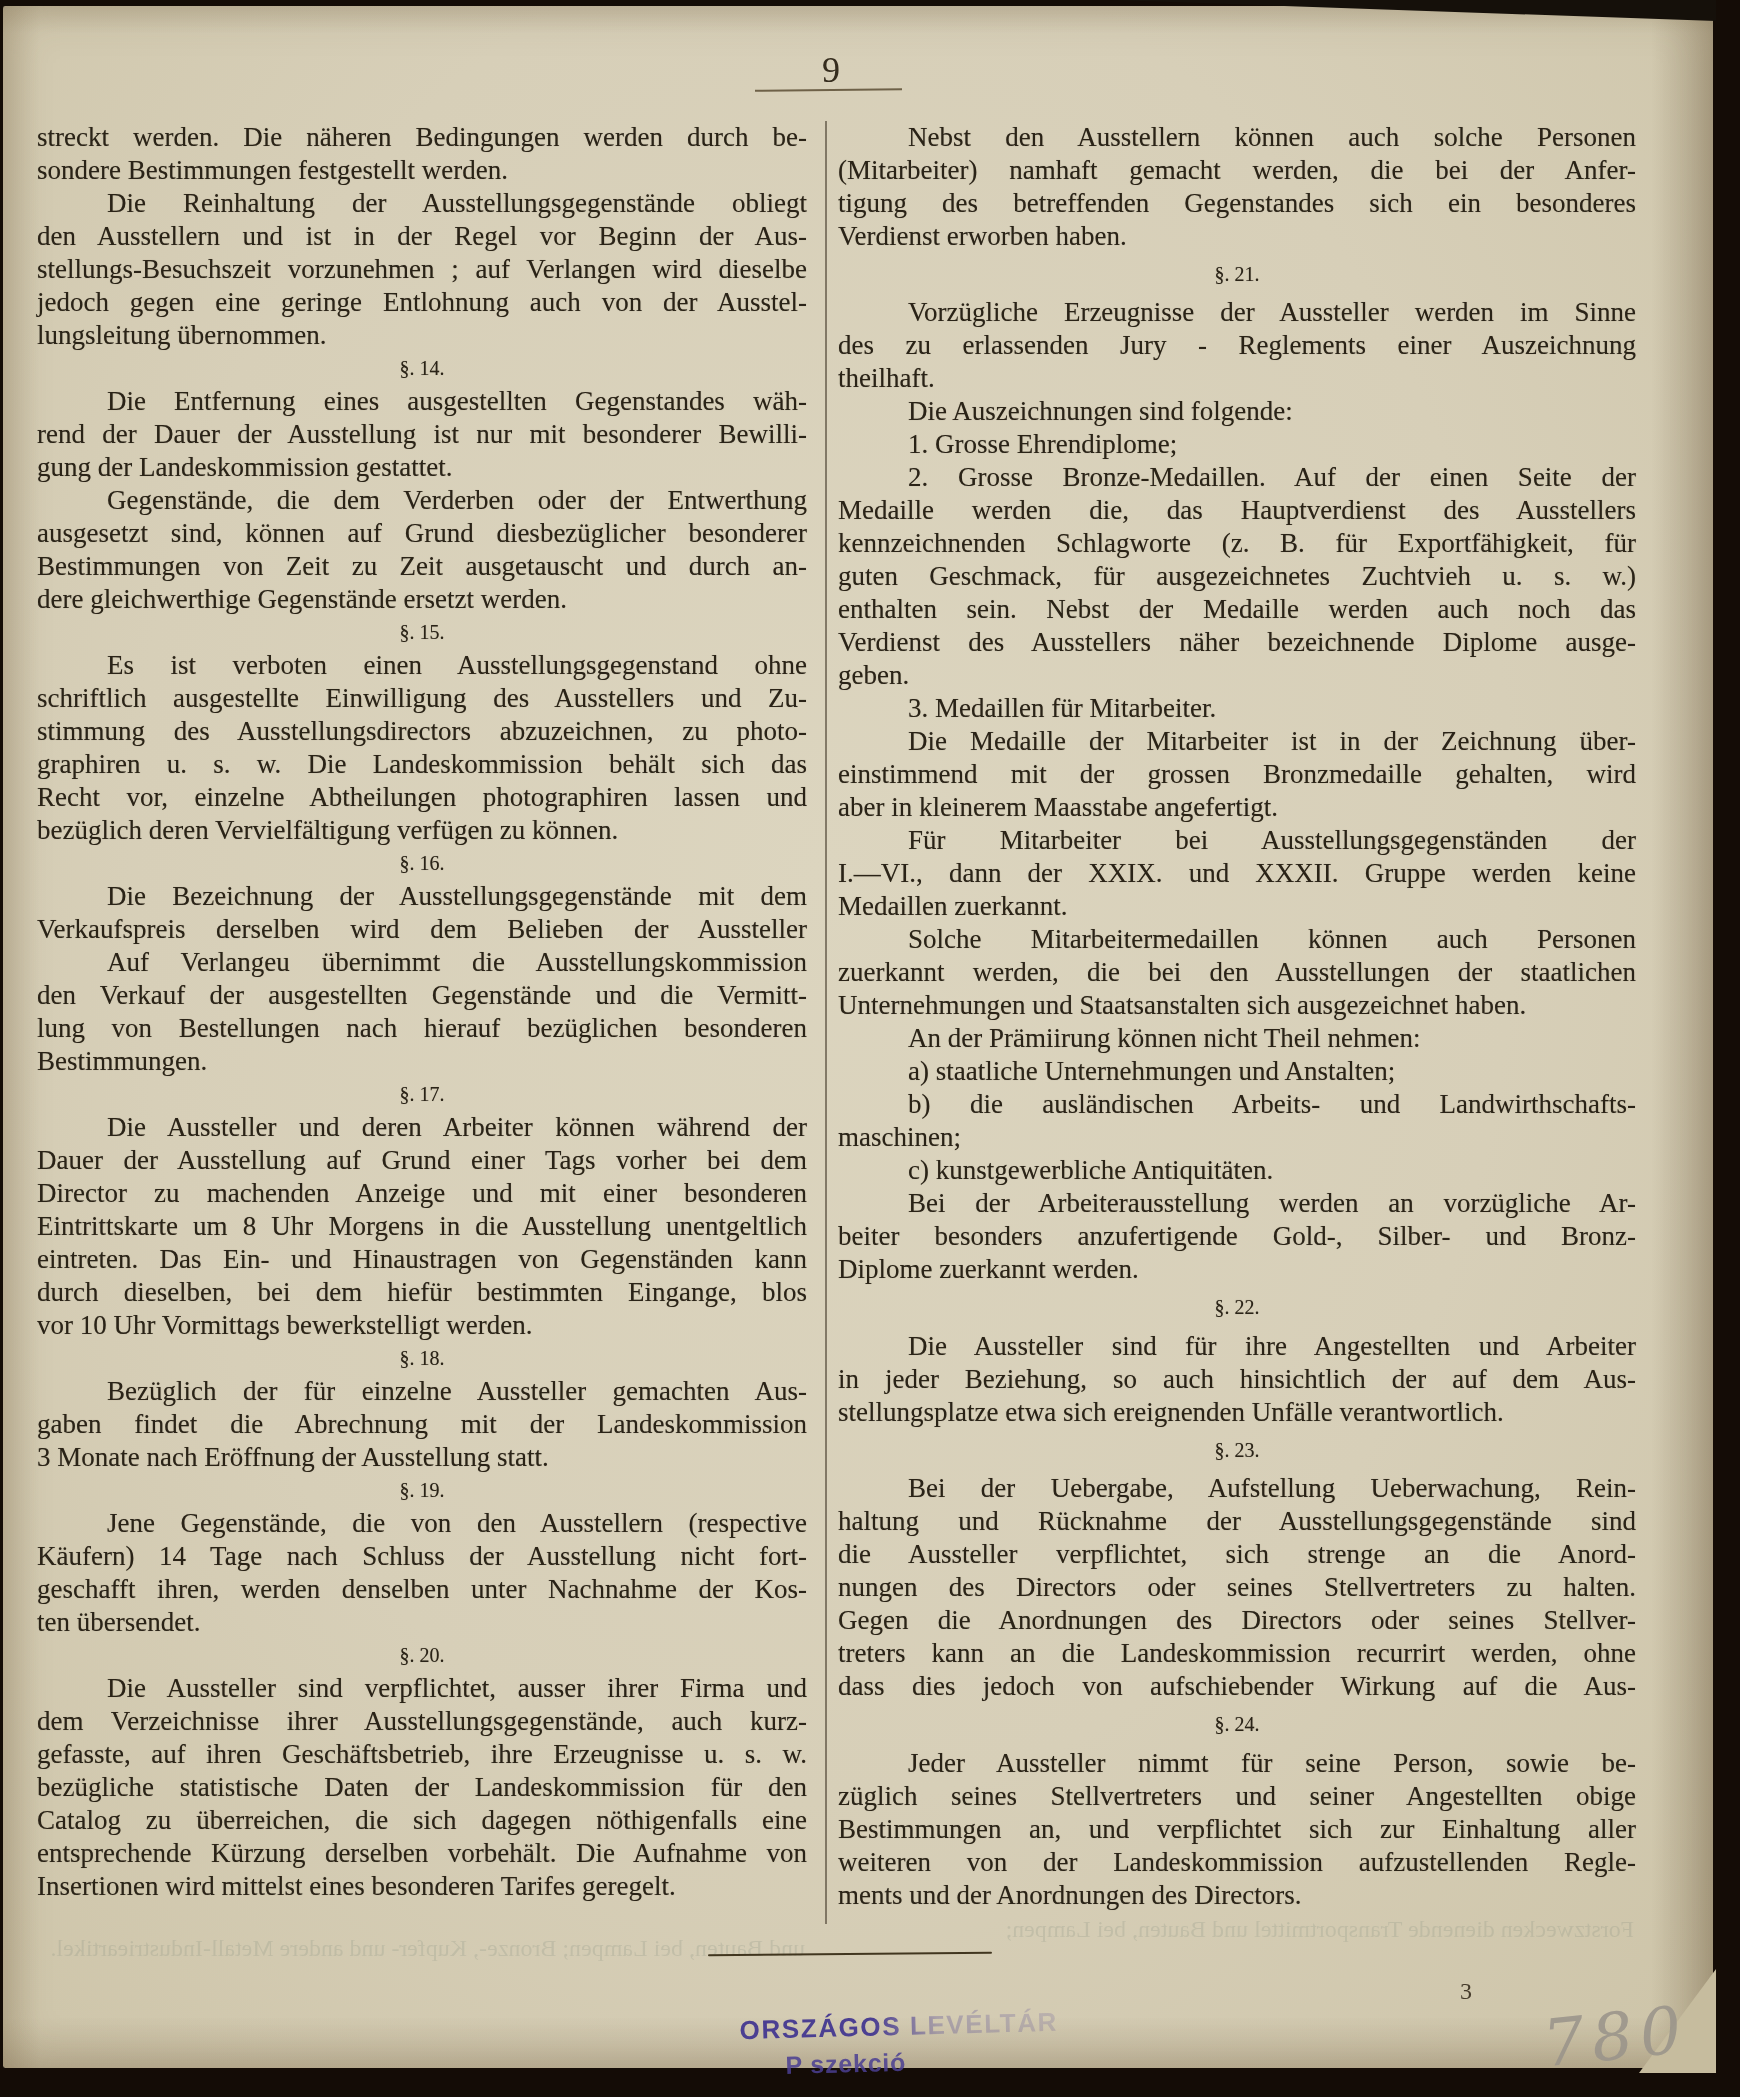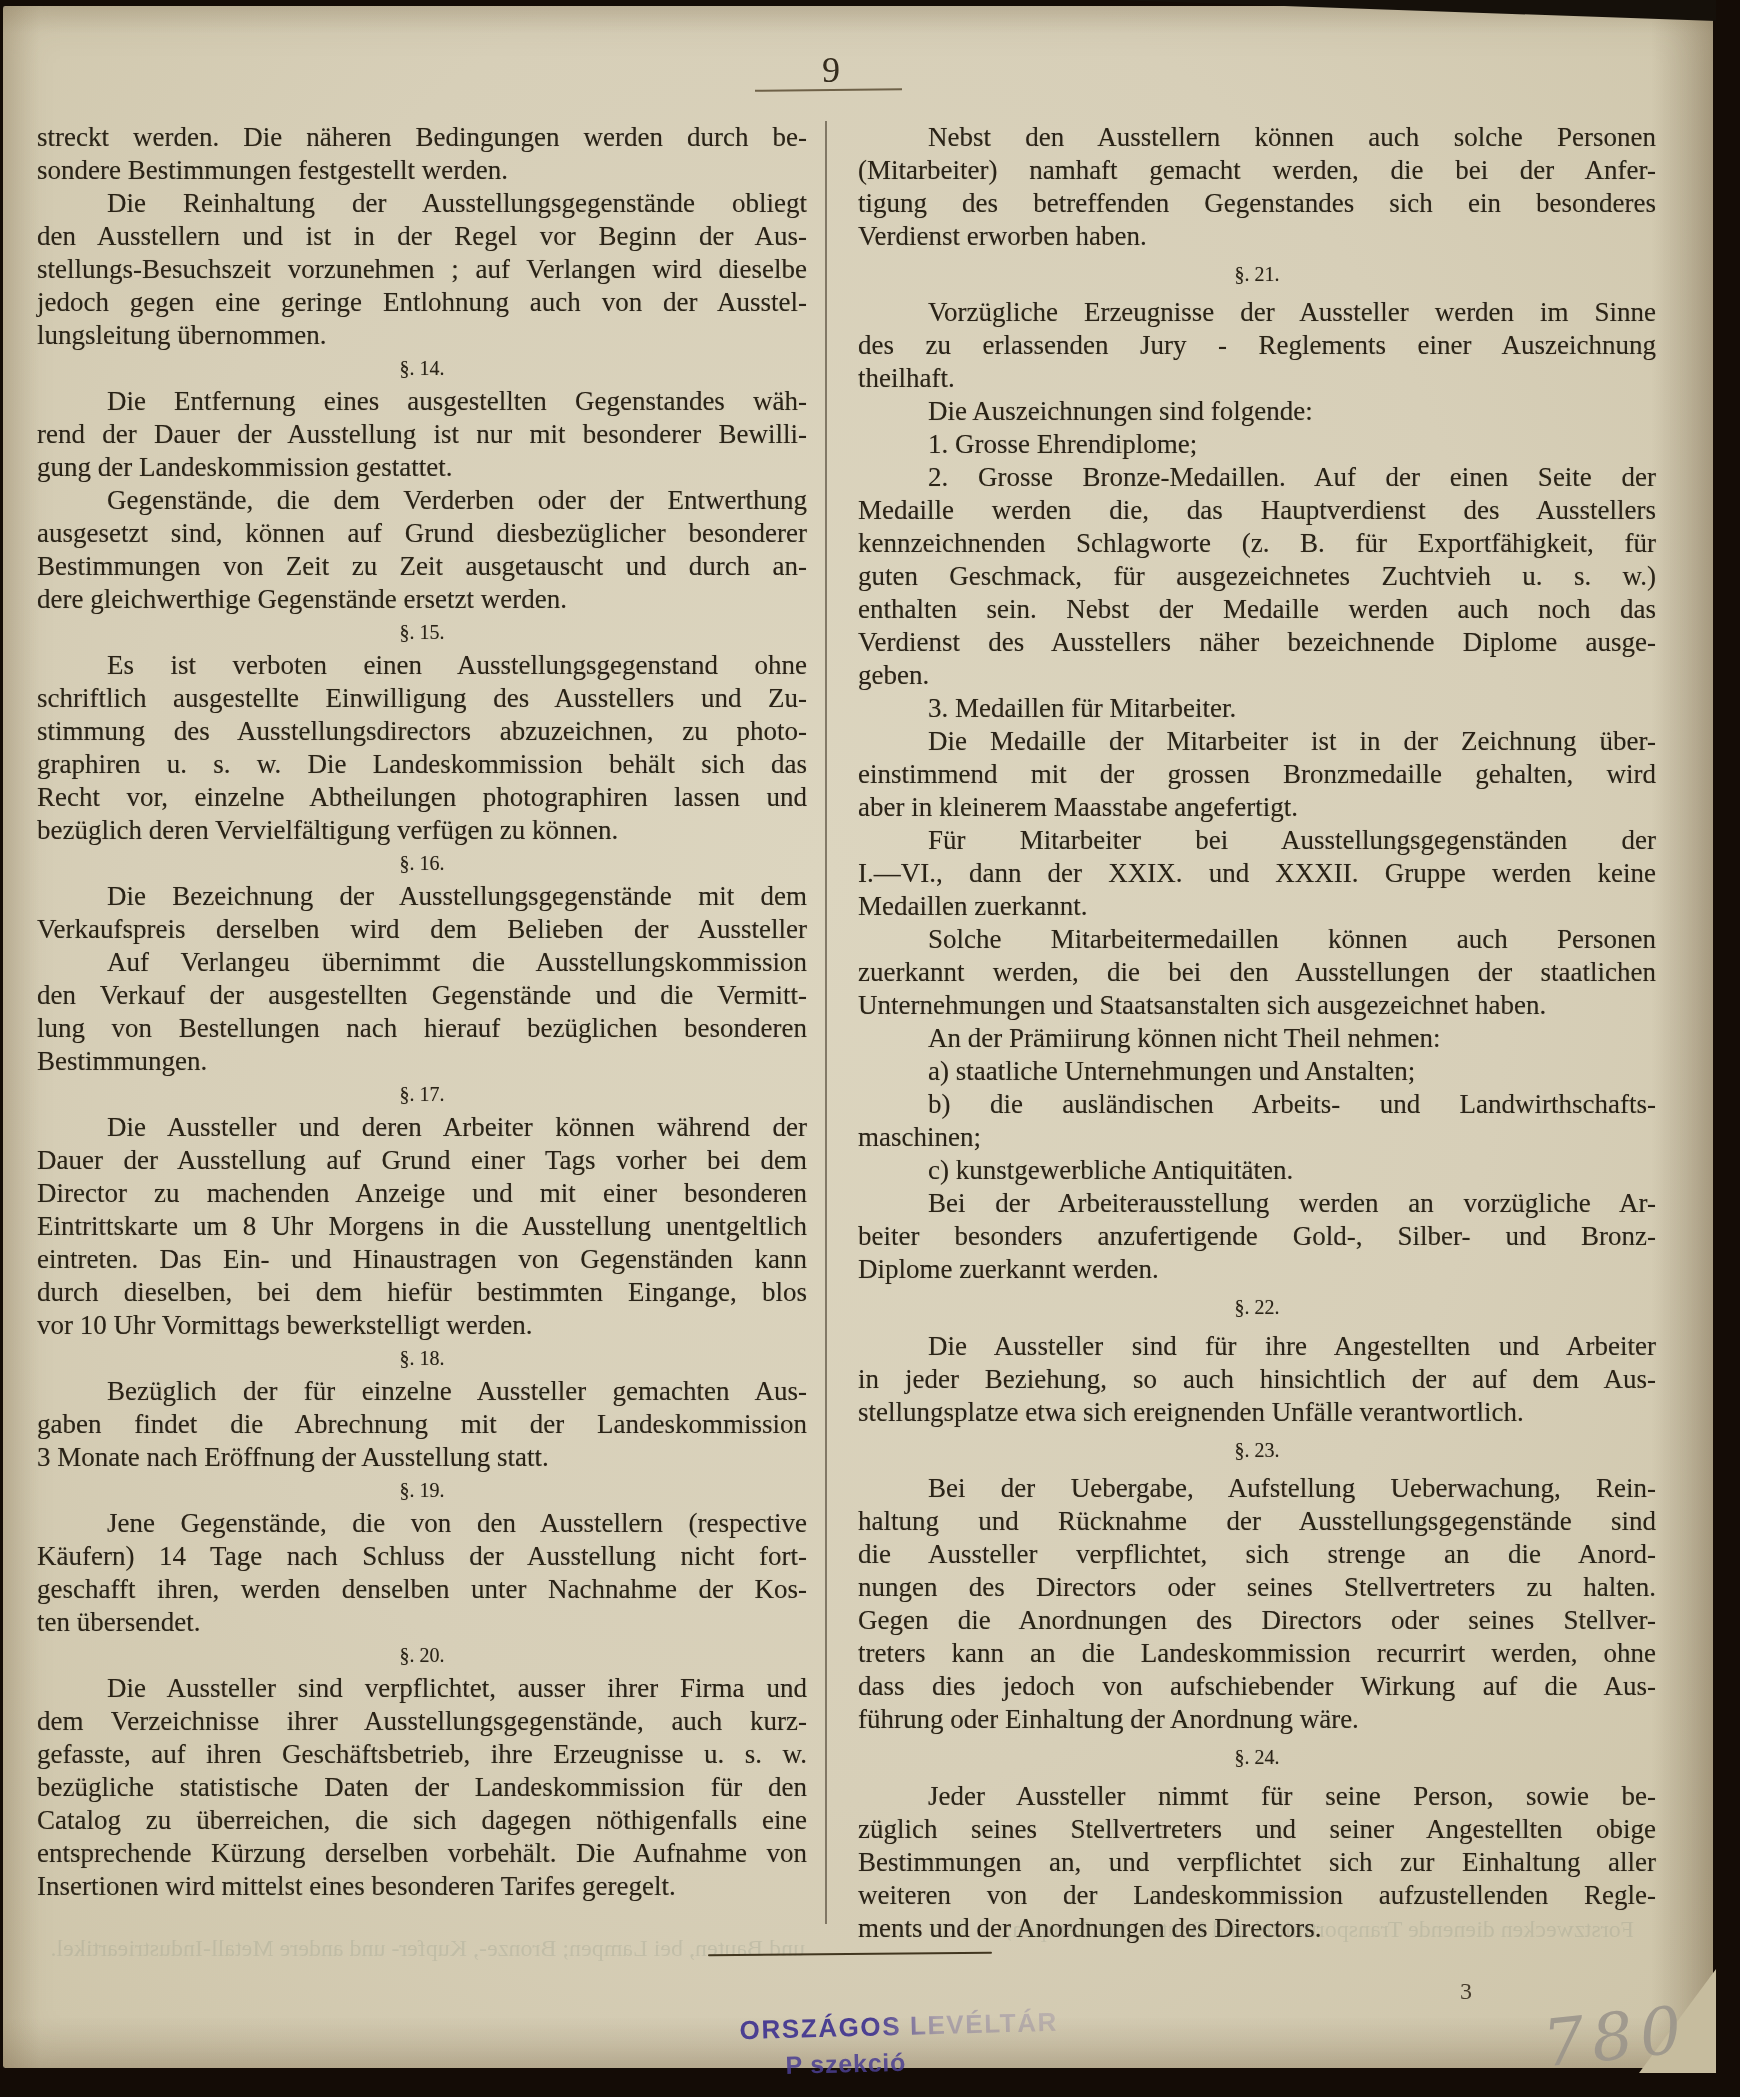--- a/index.html
+++ b/index.html
@@ -41,21 +41,21 @@
   .column-divider{
     position:absolute;left:825px;top:121px;width:1.6px;height:1803px;
     background:rgba(58,48,32,0.55);
   }
   .col{
     position:absolute;top:121px;
     font-size:27px;line-height:33px;color:#2a2317;
     text-shadow:0 0 0.8px rgba(42,35,23,0.35);
   }
   .col-left{left:37px;width:770px;}
-  .col-right{left:858px;width:798px;}
+  .col-right{left:838px;width:798px;}
   .line{height:33px;text-align:justify;text-align-last:justify;white-space:normal;}
   .line.l{text-align-last:left;}
   .line.ji{padding-left:70px;}
   .line.li{padding-left:70px;text-align-last:left;}
   .line.c{text-align:center;text-align-last:center;font-size:20px;}
   .col-right .line.c{margin-top:4.8px;margin-bottom:5.6px;}
   .footer-separator{
     position:absolute;left:708px;top:1953px;width:284px;height:2.4px;
     background:#41361f;border-radius:1.6px;transform:rotate(-0.5deg);
   }
@@ -195,21 +195,20 @@
     <div class="line j">in jeder Beziehung, so auch hinsichtlich der auf dem Aus-</div>
     <div class="line l">stellungsplatze etwa sich ereignenden Unfälle verantwortlich.</div>
     <div class="line c">§. 23.</div>
     <div class="line ji">Bei der Uebergabe, Aufstellung Ueberwachung, Rein-</div>
     <div class="line j">haltung und Rücknahme der Ausstellungsgegenstände sind</div>
     <div class="line j">die Aussteller verpflichtet, sich strenge an die Anord-</div>
     <div class="line j">nungen des Directors oder seines Stellvertreters zu halten.</div>
     <div class="line j">Gegen die Anordnungen des Directors oder seines Stellver-</div>
     <div class="line j">treters kann an die Landeskommission recurrirt werden, ohne</div>
     <div class="line j">dass dies jedoch von aufschiebender Wirkung auf die Aus-</div>
-    <div class="line l">führung oder Einhaltung der Anordnung wäre.</div>
     <div class="line c">§. 24.</div>
     <div class="line ji">Jeder Aussteller nimmt für seine Person, sowie be-</div>
     <div class="line j">züglich seines Stellvertreters und seiner Angestellten obige</div>
     <div class="line j">Bestimmungen an, und verpflichtet sich zur Einhaltung aller</div>
     <div class="line j">weiteren von der Landeskommission aufzustellenden Regle-</div>
     <div class="line l">ments und der Anordnungen des Directors.</div>
   </div>
 
 <div class="bleed bleed-1">und Bauten, bei Lampen; Bronze-, Kupfer- und andere Metall-Industrieartikel.</div>
 <div class="bleed bleed-2">Forstzwecken dienende Transportmittel und Bauten, bei Lampen;</div>

